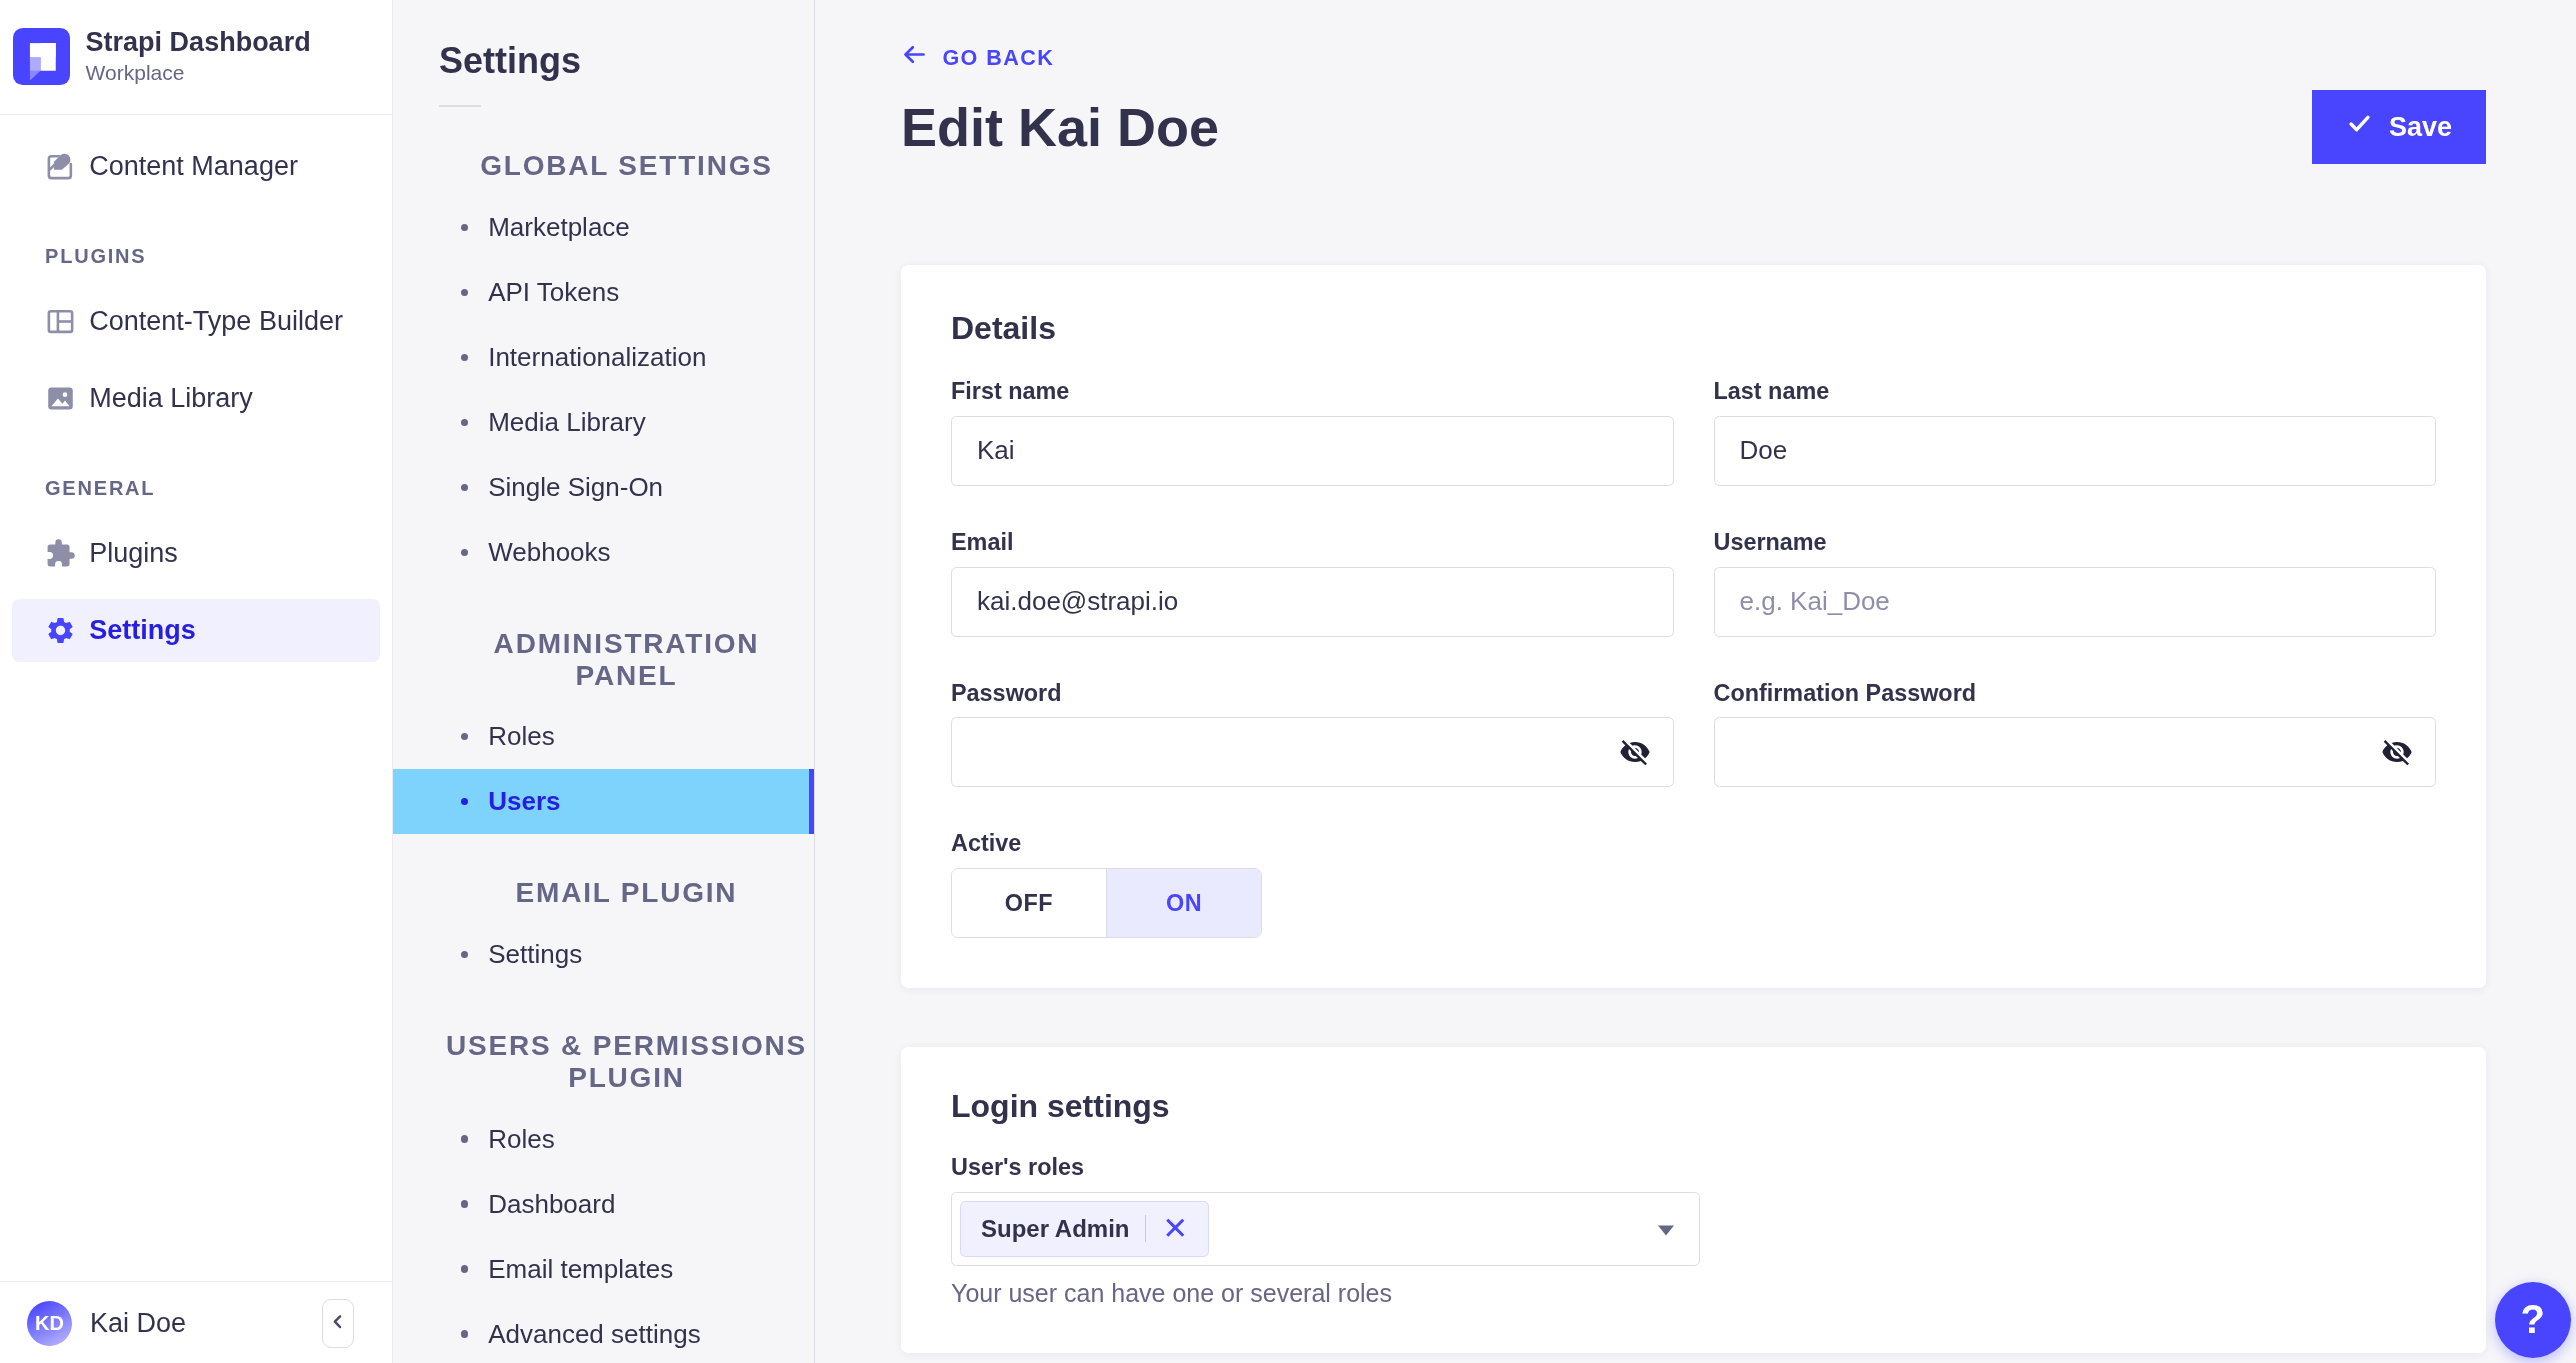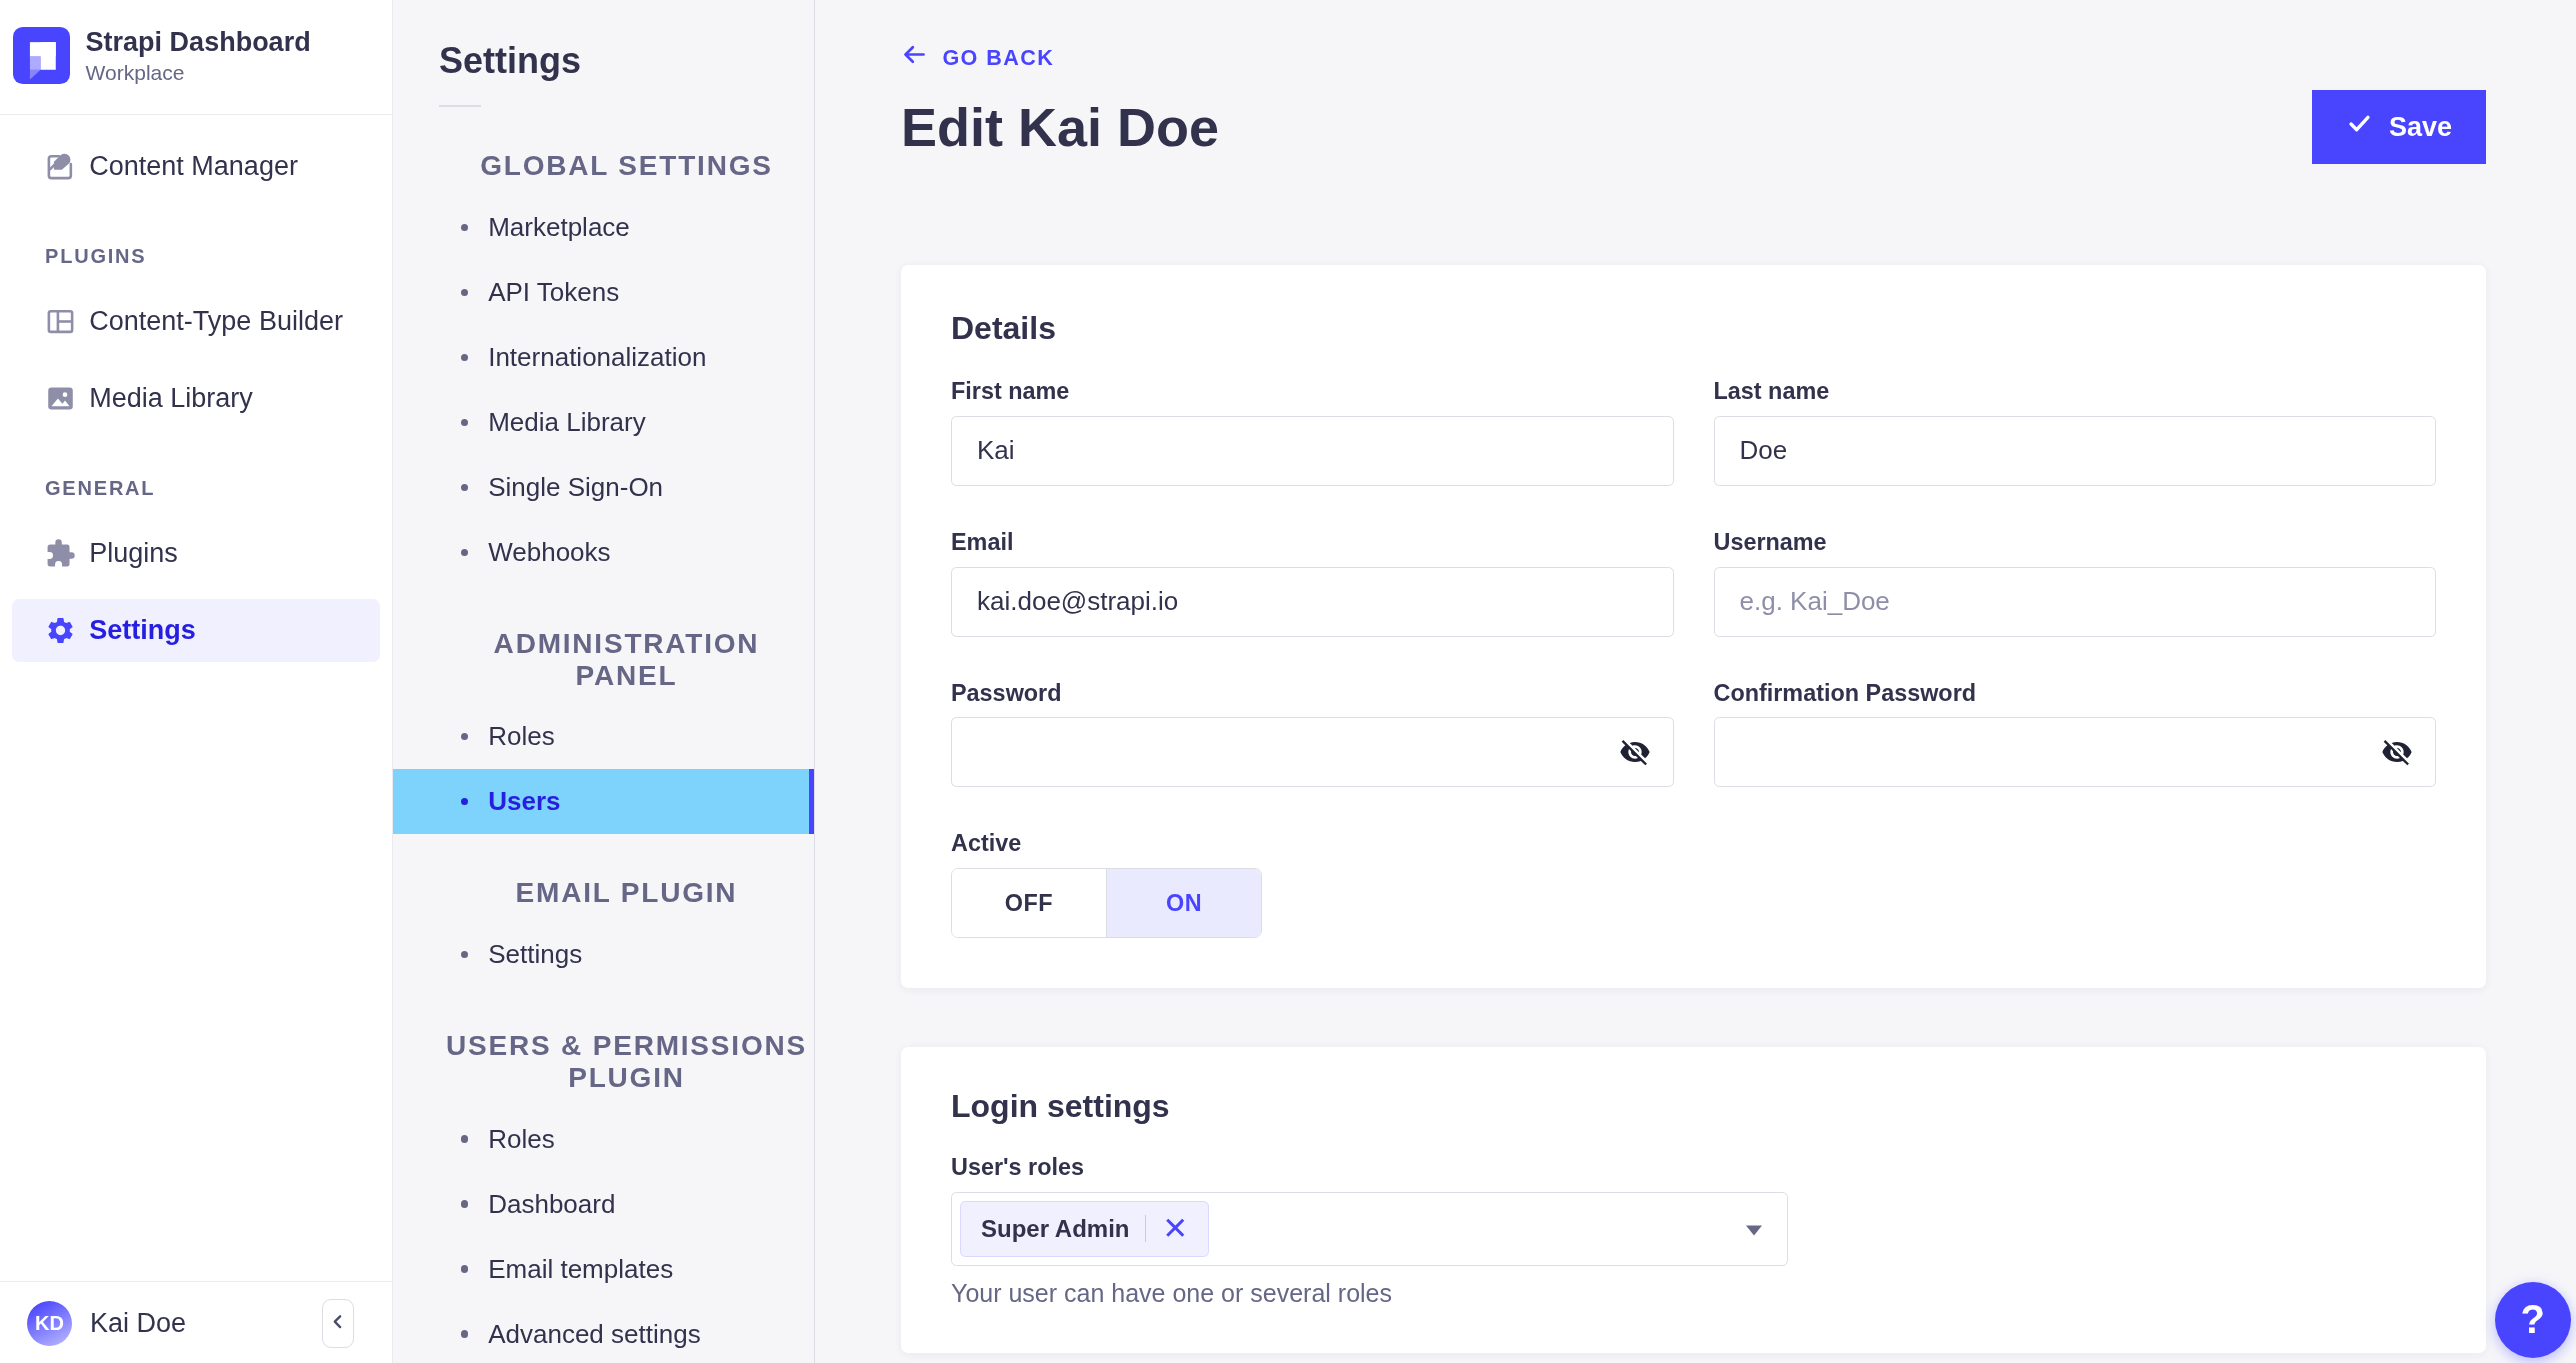--- a/index.html
+++ b/index.html
@@ -12,21 +12,21 @@
   }
 
   
   .main-sidebar {
     width: 393px; min-width: 393px; height: 100%;
     background: #FFFFFF;
     border-right: 0.9px solid #EAEAEF;
     position: relative;
   }
   .brand {
-    display: flex; align-items: flex-start; gap: 16px;
+    display: flex; align-items: center; gap: 16px;
     padding: 27px 14.4px 29px 12.6px;
     border-bottom: 0.9px solid #EAEAEF;
   }
   .brand-logo { width: 57px; height: 57px; flex: none; }
   .brand-title { font-size: 27px; font-weight: bold; color: #32324D; line-height: 1.15; }
   .brand-sub { font-size: 21px; color: #666687; margin-top: 3px; }
 
   .nav-scroll { padding-top: 20px; }
   .nav-item {
     height: 63px; margin: 0 11.7px 14.4px 11.7px;
@@ -134,21 +134,21 @@
   .toggle .seg {
     flex: 1; display: flex; align-items: center; justify-content: center;
     font-size: 23.4px; font-weight: bold; cursor: pointer; letter-spacing: 0.5px;
   }
   .toggle .seg.off { color: #32324D; border-right: 0.9px solid #DCDCE4; background: #fff; }
   .toggle .seg.on  { color: #4945FF; background: #EAEAFE; }
 
   .card.login { margin-top: 59px; padding: 41px 50px 45px; }
   .roles-label { display: block; font-size: 23.4px; font-weight: bold; color: #32324D; margin: 29px 0 10.8px; }
   .select {
-    width: 837px; height: 74px; border: 0.9px solid #DCDCE4; border-radius: 5.4px;
+    width: 749px; height: 74px; border: 0.9px solid #DCDCE4; border-radius: 5.4px;
     background: #fff; position: relative;
     display: flex; align-items: center; padding: 0 58px 0 8px; cursor: pointer;
   }
   .chip {
     height: 56px; background: #F0F0FF; border: 0.9px solid #D9D8FF; border-radius: 5.4px;
     display: inline-flex; align-items: center; padding: 0 20px;
     font-size: 24px; font-weight: bold; color: #32324D;
   }
   .chip .sep { width: 0.9px; height: 27px; background: #C6C5F8; margin: 0 16px; }
   .chip .x { color: #4945FF; font-size: 31px; font-weight: normal; line-height: 1; cursor: pointer; }

